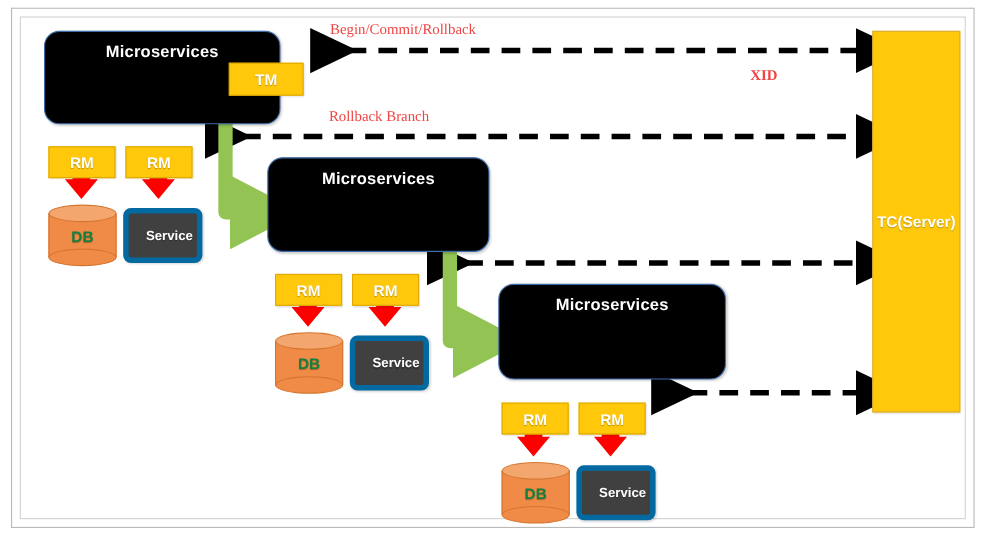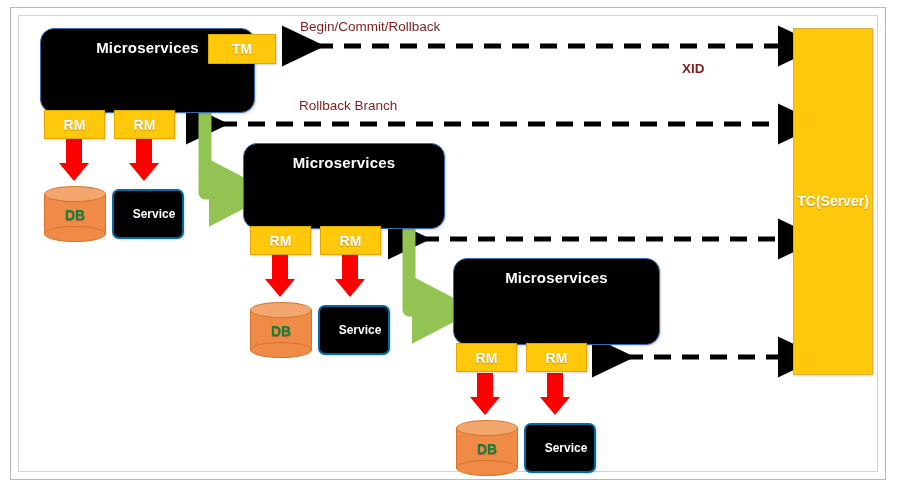--- a/index.html
+++ b/index.html
@@ -16,50 +16,50 @@
     border-radius:14px;box-sizing:border-box;
     box-shadow:1px 1px 2px rgba(0,0,0,0.18);}
   .ms-label{position:absolute;left:0;right:0;top:10px;text-align:center;
     color:#ffffff;font-weight:bold;font-size:15px;letter-spacing:.2px;
     text-shadow:0 1px 1px rgba(0,0,0,.25);}
 
   .yellow-box{position:absolute;background:#FFC80A;border:1px solid #e0a800;
     box-sizing:border-box;display:flex;align-items:center;justify-content:center;
     color:#ffffff;font-weight:bold;font-size:14px;
     text-shadow:0 1px 1px rgba(0,0,0,.28);
-    box-shadow:1px 1px 2px rgba(0,0,0,0.18);}
+    box-shadow:1px 1px 2px rgba(0,0,0,0.18);margin-top:23px;}
 
   .tc-box{position:absolute;background:#FFC80A;border:1px solid #d9ae3a;
     box-sizing:border-box;display:flex;flex-direction:row;
     align-items:center;justify-content:center;
     color:#ffffff;font-weight:bold;font-size:14px;line-height:1.25;
     text-shadow:0 1px 1px rgba(0,0,0,.28);
     box-shadow:1px 1px 2px rgba(0,0,0,0.18);}
 
   .db{position:absolute;}
   .db .body{position:absolute;left:0;top:8px;width:100%;height:calc(100% - 16px);
     background:#EF8B46;border-left:1px solid #d4752f;border-right:1px solid #d4752f;
     box-sizing:border-box;}
   .db .top{position:absolute;left:0;top:0;width:100%;height:16px;
     background:#F3A76E;border:1px solid #d4752f;border-radius:50%;box-sizing:border-box;}
   .db .bot{position:absolute;left:0;bottom:0;width:100%;height:16px;
     background:#EF8B46;border:1px solid #d4752f;border-radius:50%;box-sizing:border-box;}
   .db .txt{position:absolute;left:0;right:0;top:50%;transform:translateY(-46%);
     text-align:center;color:#15803d;font-weight:bold;font-size:14px;
     text-shadow:0 1px 1px rgba(0,0,0,.3);z-index:3;}
 
-  .service{position:absolute;background:#000000;border:2px solid #0369a1;
+  .service{position:absolute;background:#404040;border:5px solid #0369a1;
     border-radius:7px;box-sizing:border-box;
     display:flex;align-items:center;justify-content:center;
     color:#ffffff;font-weight:bold;font-size:12px;
     text-shadow:0 1px 1px rgba(0,0,0,.3);
     box-shadow:1px 1px 2px rgba(0,0,0,0.15);padding-left:12px;}
 
-  .edge-label{position:absolute;color:#7f1d1d;font-size:13.5px;
-    white-space:nowrap;font-family:Liberation Sans, sans-serif;}
+  .edge-label{position:absolute;color:#ef4444;font-size:13.5px;
+    white-space:nowrap;font-family:Liberation Serif, serif;}
   .edge-label.bold{font-weight:bold;}
 
   svg.lay{position:absolute;left:0;top:0;width:904px;height:487px;
     pointer-events:none;overflow:visible;}
 </style>
 </head>
 <body>
 
 <div id="canvas">
 

